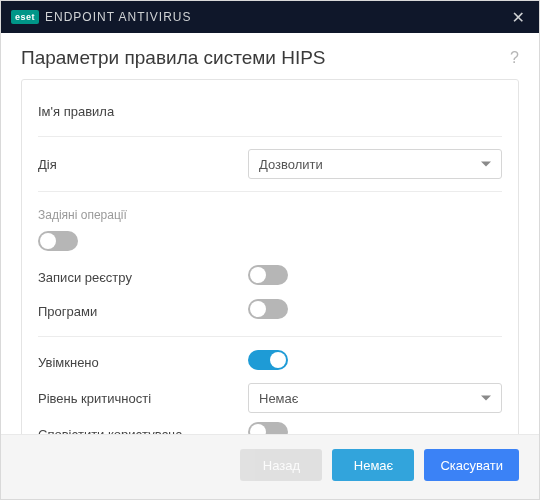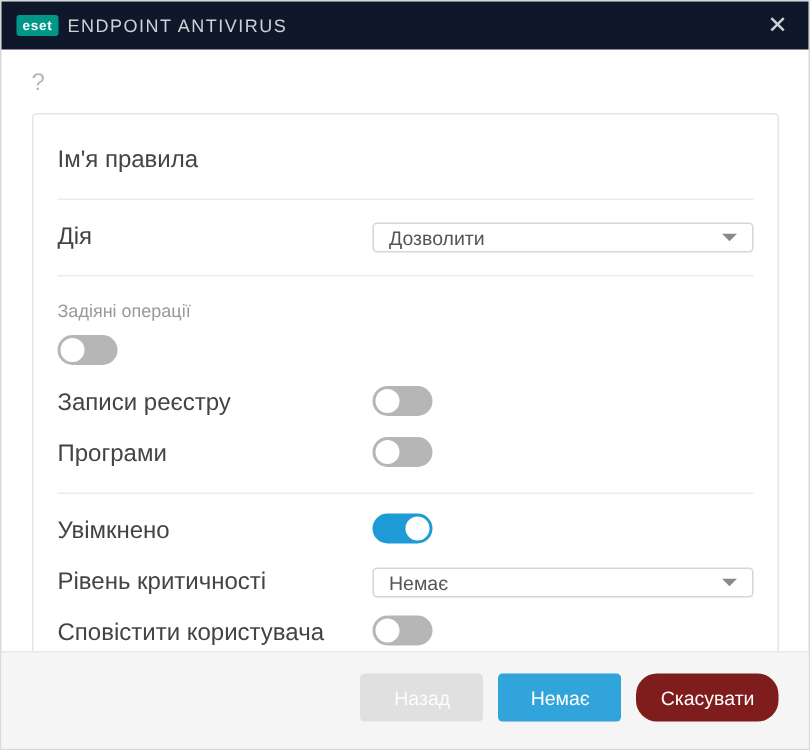--- a/index.html
+++ b/index.html
@@ -10,53 +10,54 @@
   .brand-logo { background: #009688; color: #fff; font-size: 9px; font-weight: bold; padding: 2px 4px; border-radius: 2px; letter-spacing: 0.5px; }
   .brand-name { font-size: 12px; letter-spacing: 1px; color: #cfd2d4; }
   .titlebar-spacer { flex: 1; }
   .close-icon { color: #cfd2d4; font-size: 16px; cursor: pointer; padding: 0 4px; }
   .header { display: flex; align-items: center; padding: 14px 20px 10px 20px; }
   .header h1 { font-size: 19px; font-weight: 400; color: #3a3a3a; flex: 1; }
   .help-icon { color: #b6b6b6; font-size: 16px; cursor: pointer; }
   .content { flex: 1; padding: 0 20px; overflow: auto; }
   .panel { border: 1px solid #e4e4e4; border-radius: 3px; padding: 14px 16px 6px 16px; background: #fff; }
   .row { display: flex; align-items: center; min-height: 34px; padding: 4px 0; }
-  .row-label { width: 210px; font-size: 16px; color: #444; }
+  .row-label { width: 210px; font-size: 13px; color: #444; }
   .row-control { flex: 1; }
   .input { width: 100%; height: 30px; border: 1px solid #d6d6d6; border-radius: 3px; padding: 0 10px; font-size: 13px; color: #555; background: #fff; }
-  .select { width: 100%; height: 20px; border: 1px solid #d6d6d6; border-radius: 3px; padding: 0 26px 0 10px; font-size: 13px; color: #555; background: #fff; position: relative; display: flex; align-items: center; cursor: pointer; }
+  .select { width: 100%; height: 30px; border: 1px solid #d6d6d6; border-radius: 3px; padding: 0 26px 0 10px; font-size: 13px; color: #555; background: #fff; position: relative; display: flex; align-items: center; cursor: pointer; }
   .select::after { content: ""; position: absolute; right: 10px; top: 50%; width: 0; height: 0; border-left: 5px solid transparent; border-right: 5px solid transparent; border-top: 5px solid #8a8a8a; transform: translateY(-50%); }
   .divider { border: none; border-top: 1px solid #ececec; margin: 8px 0; }
   .section-head { font-size: 12px; color: #9a9a9a; padding: 8px 0 4px 0; }
   .toggle { width: 40px; height: 20px; border-radius: 10px; background: #b6b6b6; position: relative; cursor: pointer; display: inline-block; }
   .toggle::after { content: ""; position: absolute; width: 16px; height: 16px; background: #fff; border-radius: 50%; top: 2px; left: 2px; transition: left .15s; }
   .toggle.on { background: #1e9bd6; }
   .toggle.on::after { left: 22px; }
   .footer { padding: 14px 20px 18px 20px; display: flex; justify-content: flex-end; gap: 10px; background: #f5f5f5; border-top: 1px solid #e9e9e9; }
   .btn { height: 32px; min-width: 82px; padding: 0 16px; border: none; border-radius: 3px; font-size: 13px; cursor: pointer; }
   .btn-secondary { background: #d8d8d8; color: #fff; }
   .btn-secondary.disabled { opacity: .7; cursor: default; }
   .btn-primary { background: #32a4dc; color: #fff; }
-  .btn-cancel { background: #7f1d1d; color: #fff; border-radius: 14px; }
+  .btn-cancel { background: #3b82f6; color: #fff; }
 </style>
 </head>
 <body>
 
 <div class="window">
 
   <div class="titlebar">
     <div class="brand">
       <span class="brand-logo">eset</span>
       <span class="brand-name">ENDPOINT ANTIVIRUS</span>
     </div>
     <div class="titlebar-spacer"></div>
     <span class="close-icon">✕</span>
   </div>
 
   <div class="header">
+    <h1>Параметри правила системи HIPS</h1>
     <span class="help-icon">?</span>
   </div>
 
   <div class="content">
     <div class="panel">
 
       <div class="row">
         <div class="row-label">Ім'я правила</div>
       </div>
 

